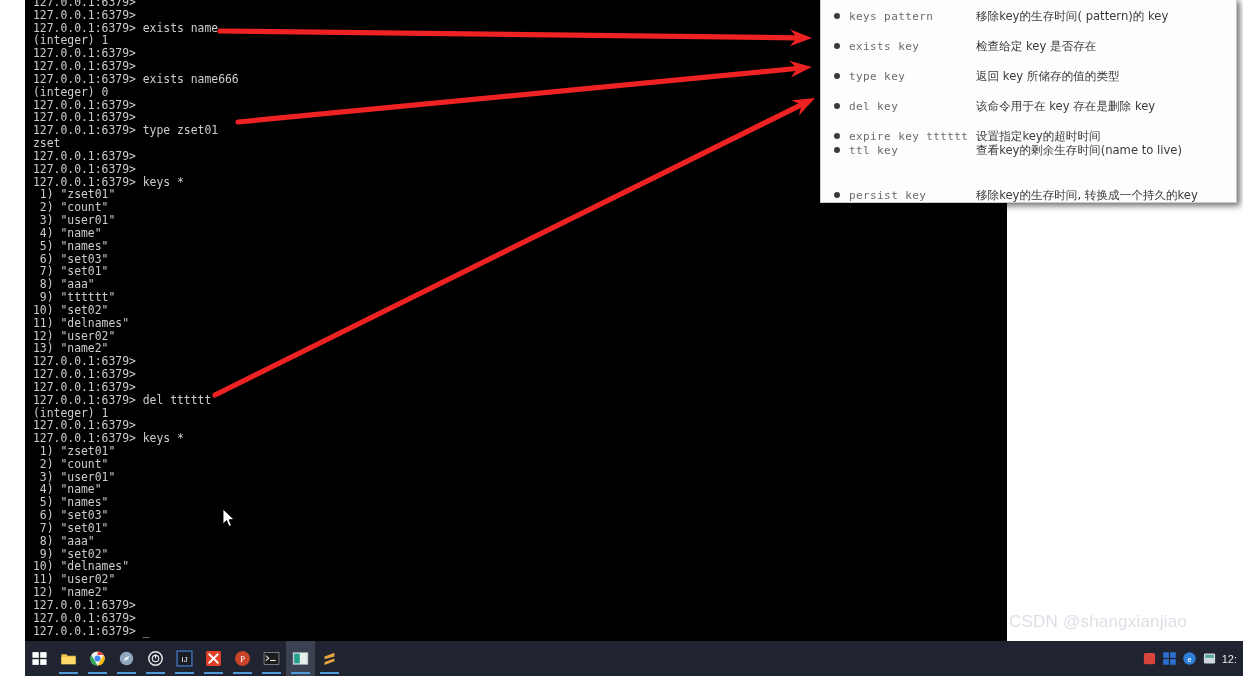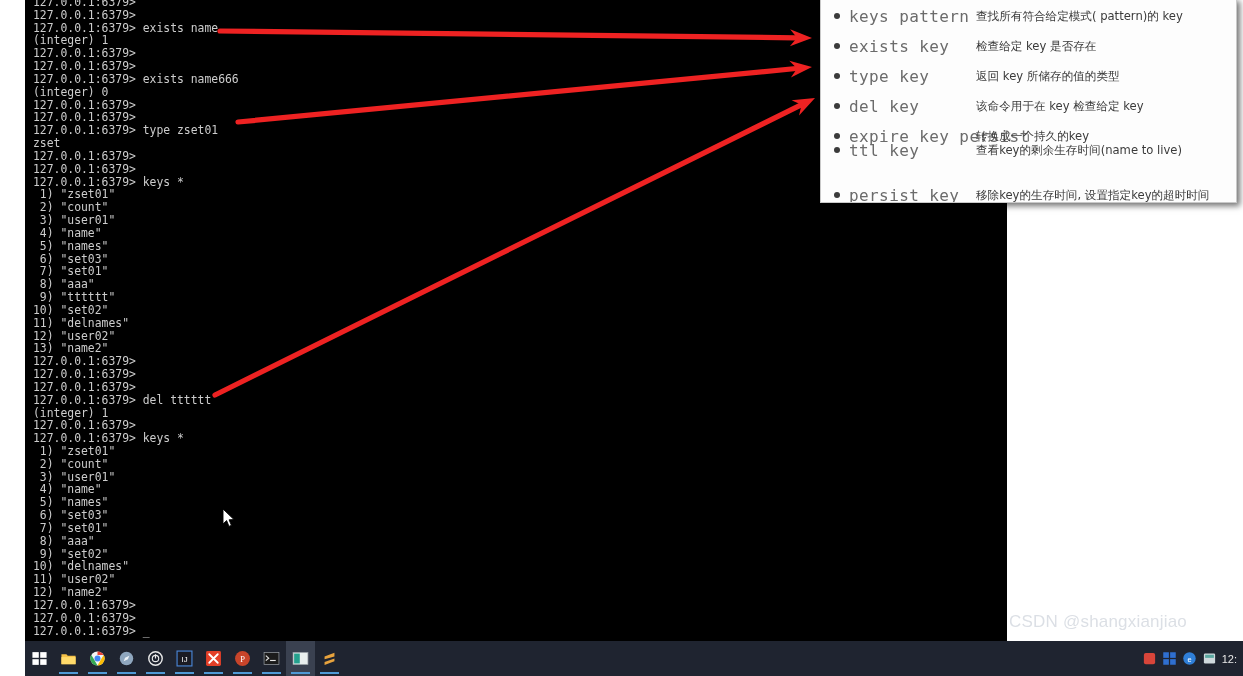--- a/index.html
+++ b/index.html
@@ -63,21 +63,21 @@
     position: absolute;
     left: 13px;
     width: 6px; height: 6px;
     border-radius: 50%;
     background: #3b3b3b;
   }
   .ref-cmd {
     position: absolute;
     left: 28px;
     font-family: "DejaVu Sans Mono", "Liberation Mono", monospace;
-    font-size: 16px;
+    font-size: 11px;
     color: #6b6b6b;
     letter-spacing: 0.4px;
     white-space: pre;
   }
   .ref-desc {
     position: absolute;
     left: 155px;
     font-family: "DejaVu Sans", "Liberation Sans", sans-serif;
     font-size: 11.6px;
     color: #3a3a3a;
@@ -167,51 +167,51 @@
   <div id="desktop-bg"></div>
 
   <div id="terminal-window">
     <div id="terminal-body"><div class="tline">127.0.0.1:6379&gt;</div><div class="tline">127.0.0.1:6379&gt;</div><div class="tline">127.0.0.1:6379&gt; exists name</div><div class="tline">(integer) 1</div><div class="tline">127.0.0.1:6379&gt;</div><div class="tline">127.0.0.1:6379&gt;</div><div class="tline">127.0.0.1:6379&gt; exists name666</div><div class="tline">(integer) 0</div><div class="tline">127.0.0.1:6379&gt;</div><div class="tline">127.0.0.1:6379&gt;</div><div class="tline">127.0.0.1:6379&gt; type zset01</div><div class="tline">zset</div><div class="tline">127.0.0.1:6379&gt;</div><div class="tline">127.0.0.1:6379&gt;</div><div class="tline">127.0.0.1:6379&gt; keys *</div><div class="tline"> 1) "zset01"</div><div class="tline"> 2) "count"</div><div class="tline"> 3) "user01"</div><div class="tline"> 4) "name"</div><div class="tline"> 5) "names"</div><div class="tline"> 6) "set03"</div><div class="tline"> 7) "set01"</div><div class="tline"> 8) "aaa"</div><div class="tline"> 9) "tttttt"</div><div class="tline">10) "set02"</div><div class="tline">11) "delnames"</div><div class="tline">12) "user02"</div><div class="tline">13) "name2"</div><div class="tline">127.0.0.1:6379&gt;</div><div class="tline">127.0.0.1:6379&gt;</div><div class="tline">127.0.0.1:6379&gt;</div><div class="tline">127.0.0.1:6379&gt; del tttttt</div><div class="tline">(integer) 1</div><div class="tline">127.0.0.1:6379&gt;</div><div class="tline">127.0.0.1:6379&gt; keys *</div><div class="tline"> 1) "zset01"</div><div class="tline"> 2) "count"</div><div class="tline"> 3) "user01"</div><div class="tline"> 4) "name"</div><div class="tline"> 5) "names"</div><div class="tline"> 6) "set03"</div><div class="tline"> 7) "set01"</div><div class="tline"> 8) "aaa"</div><div class="tline"> 9) "set02"</div><div class="tline">10) "delnames"</div><div class="tline">11) "user02"</div><div class="tline">12) "name2"</div><div class="tline">127.0.0.1:6379&gt;</div><div class="tline">127.0.0.1:6379&gt;</div><div class="tline">127.0.0.1:6379&gt; _</div></div>
   </div>
 
   <div id="ref-card">
       <div class="ref-row" style="top: 2px;">
         <span class="ref-bullet"></span>
         <span class="ref-cmd">keys pattern</span>
-        <span class="ref-desc">查找所有符合给定模式( pattern)的 key</span>
+        <span class="ref-desc">移除key的生存时间( pattern)的 key</span>
       </div>
       <div class="ref-row" style="top: 62px;">
         <span class="ref-bullet"></span>
         <span class="ref-cmd">type key</span>
         <span class="ref-desc">返回 key 所储存的值的类型</span>
       </div>
       <div class="ref-row" style="top: 32px;">
         <span class="ref-bullet"></span>
         <span class="ref-cmd">exists key</span>
         <span class="ref-desc">检查给定 key 是否存在</span>
       </div>
       <div class="ref-row" style="top: 92px;">
         <span class="ref-bullet"></span>
         <span class="ref-cmd">del key</span>
-        <span class="ref-desc">该命令用于在 key 检查给定 key</span>
+        <span class="ref-desc">该命令用于在 key 存在是删除 key</span>
       </div>
       <div class="ref-row" style="top: 122px;">
         <span class="ref-bullet"></span>
-        <span class="ref-cmd">expire key persist</span>
-        <span class="ref-desc">转换成一个持久的key</span>
+        <span class="ref-cmd">expire key tttttt</span>
+        <span class="ref-desc">设置指定key的超时时间</span>
       </div>
       <div class="ref-row" style="top: 136px;">
         <span class="ref-bullet"></span>
         <span class="ref-cmd">ttl key</span>
         <span class="ref-desc">查看key的剩余生存时间(name to live)</span>
       </div>
       <div class="ref-row" style="top: 181px;">
         <span class="ref-bullet"></span>
         <span class="ref-cmd">persist key</span>
-        <span class="ref-desc">移除key的生存时间, 设置指定key的超时时间</span>
+        <span class="ref-desc">移除key的生存时间, 转换成一个持久的key</span>
       </div>
     </div>
 
   <svg id="arrows" viewBox="0 0 1243 676" preserveAspectRatio="none">
       <g>
         <line x1="220" y1="31" x2="796.0011183998906" y2="37.81082403513384" stroke="#ee2222" stroke-width="5.2" stroke-linecap="round"></line>
         <polygon points="812,38 789.9010380685145,46.239288898367114 797.0010484998975,37.82264753293798 790.1020375311848,29.24047719825095" fill="#ee2222"></polygon>
       </g>
       <g>
         <line x1="238" y1="122" x2="796.072948030217" y2="68.52611125146004" stroke="#ee2222" stroke-width="5.2" stroke-linecap="round"></line>

